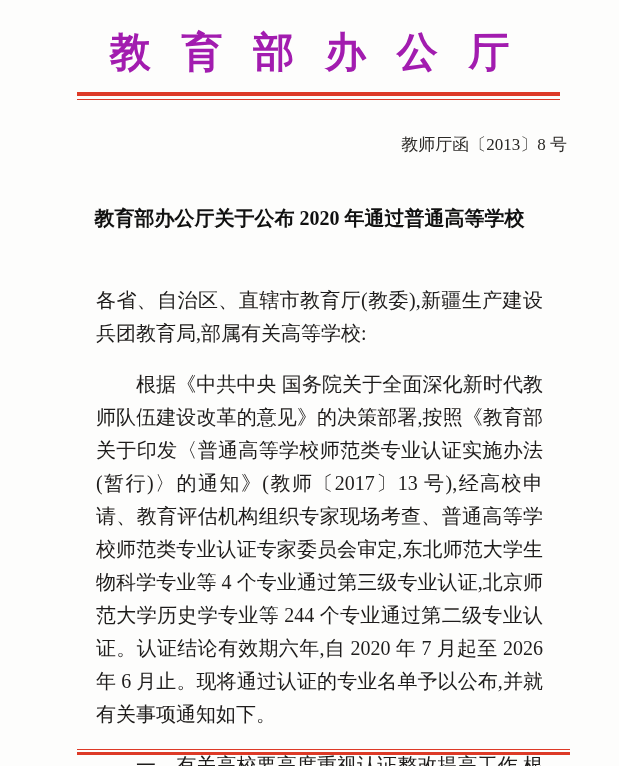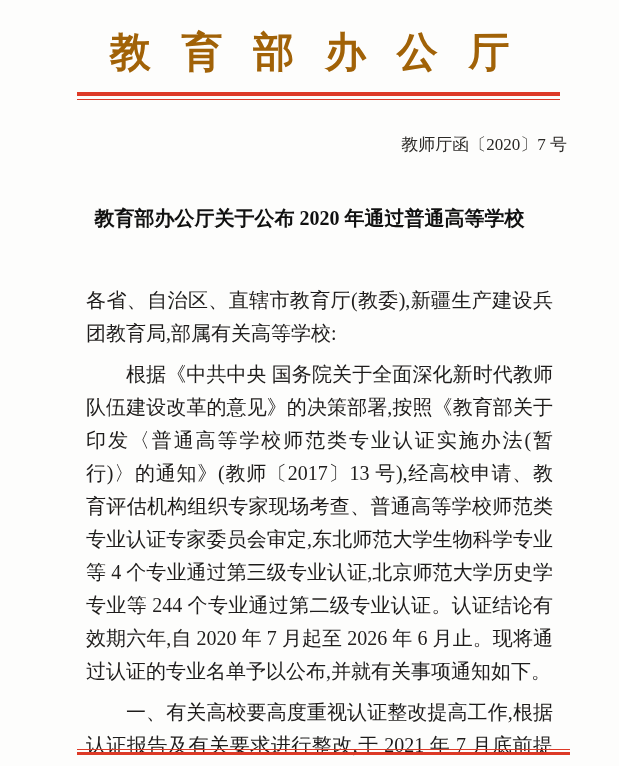--- a/index.html
+++ b/index.html
@@ -12,21 +12,21 @@
     width: 619px;
     height: 766px;
     background: #fdfdfc;
     overflow: hidden;
     font-family: "Liberation Serif", "DejaVu Serif", serif;
     color: #1e1c1b;
   }
   .letterhead {
     margin-top: 28px;
     text-align: center;
-    color: #a16207;
+    color: #a21caf;
     font-size: 41px;
     font-weight: bold;
     line-height: 1.2;
     letter-spacing: 0.75em;
     text-indent: 0.75em;
     white-space: nowrap;
   }
   .rule-top {
     margin: 15px 59px 0 77px;
     border-top: 4px solid #dd3a27;
@@ -49,21 +49,21 @@
     line-height: 40px;
     color: #111111;
   }
   .body-text {
     margin: 46px 58px 0 78px;
     font-size: 20px;
     line-height: 33px;
     text-align: justify;
   }
   .body-text p {
-    margin: 8px;
+    margin: 18px;
     padding: 0;
   }
   .body-text p.indent {
     text-indent: 2em;
   }
   .rule-bottom {
     position: absolute;
     left: 77px;
     top: 749px;
     width: 493px;
@@ -74,21 +74,21 @@
 </style>
 </head>
 <body>
 
 <div class="page">
 
   <div class="letterhead">教育部办公厅</div>
 
   <div class="rule-top"></div>
 
-  <div class="doc-number">教师厅函〔2020〕7 号</div>
+  <div class="doc-number">教师厅函〔2013〕8 号</div>
 
   <div class="notice-title">
     <div>教育部办公厅关于公布 2020 年通过普通高等学校</div>
   </div>
 
   <div class="body-text">
     <p>各省、自治区、直辖市教育厅(教委),新疆生产建设兵团教育局,部属有关高等学校:</p>
     <p class="indent">根据《中共中央 国务院关于全面深化新时代教师队伍建设改革的意见》的决策部署,按照《教育部关于印发〈普通高等学校师范类专业认证实施办法(暂行)〉的通知》(教师〔2017〕13 号),经高校申请、教育评估机构组织专家现场考查、普通高等学校师范类专业认证专家委员会审定,东北师范大学生物科学专业等 4 个专业通过第三级专业认证,北京师范大学历史学专业等 244 个专业通过第二级专业认证。认证结论有效期六年,自 2020 年 7 月起至 2026 年 6 月止。现将通过认证的专业名单予以公布,并就有关事项通知如下。</p>
     <p class="indent">一、有关高校要高度重视认证整改提高工作,根据认证报告及有关要求进行整改,于 2021 年 7 月底前提交整改报告。教育评估</p>
   </div>

